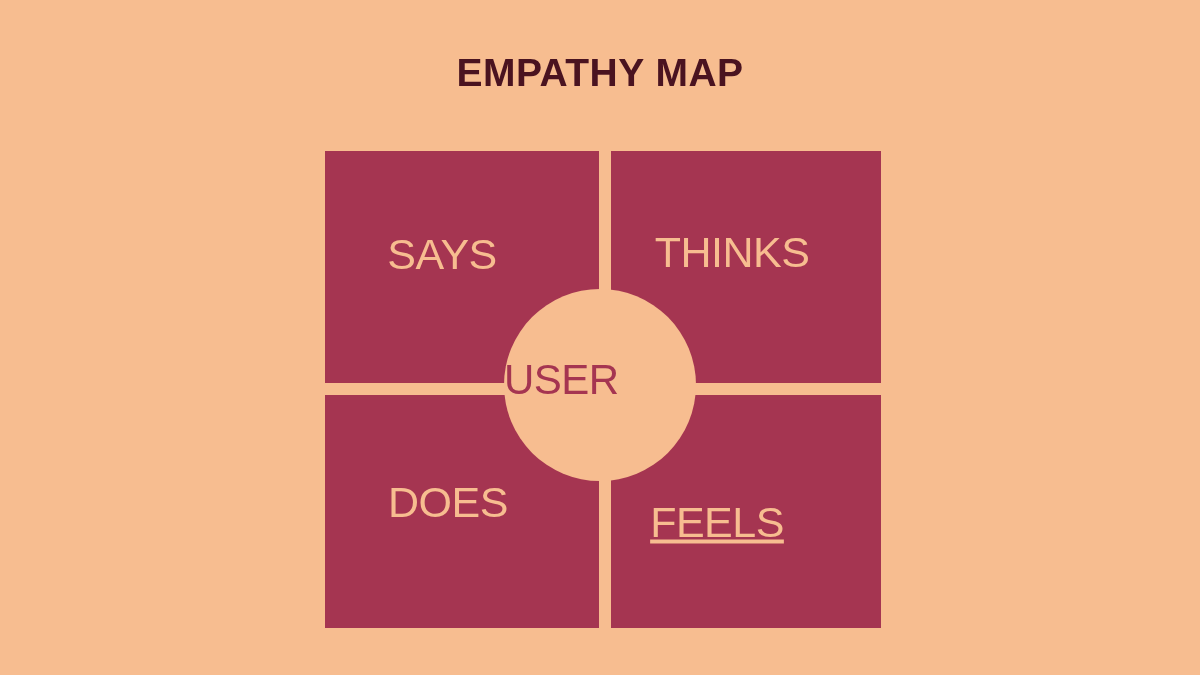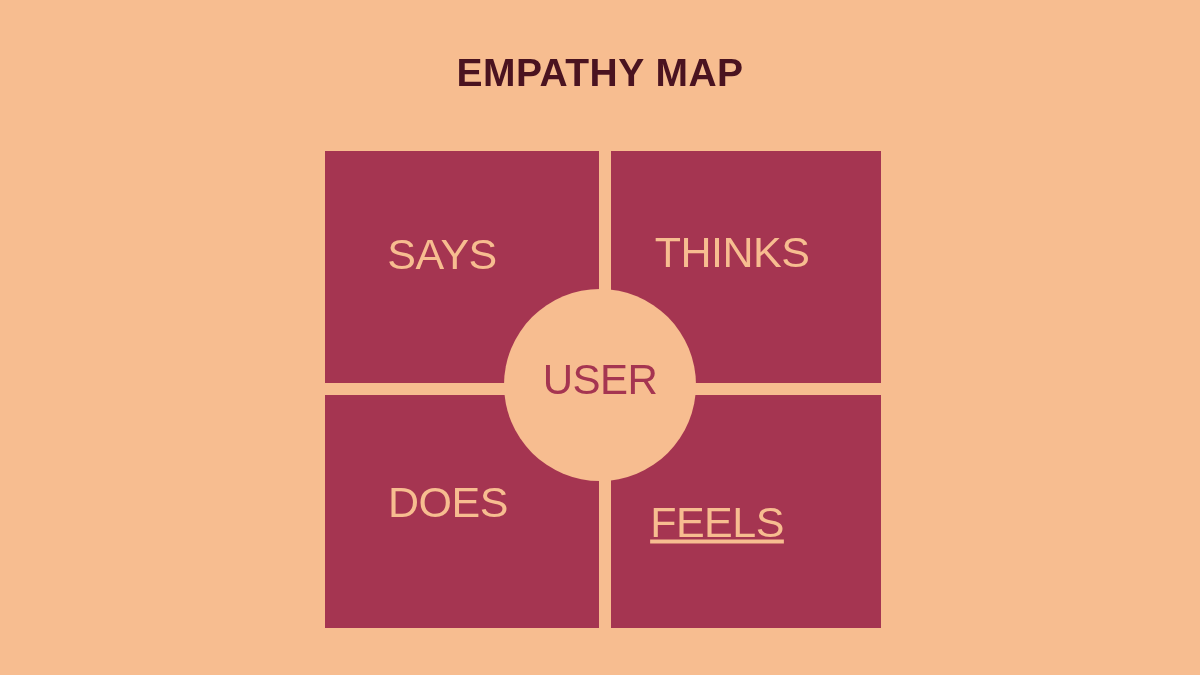--- a/index.html
+++ b/index.html
@@ -58,21 +58,20 @@
   .circle {
     position: absolute;
     left: 179px;
     top: 138px;
     width: 192px;
     height: 192px;
     border-radius: 50%;
     background: var(--circle-fill, #F7BD90);
     display: flex;
     align-items: center;
-    justify-content: center;
     z-index: 3;
   }
   .circle .center-text {
     font-size: 42px;
     line-height: 1;
     letter-spacing: -0.5px;
     color: var(--center-label-text, #A53551);
     transform: translateY(-5px);
   }
 </style>

